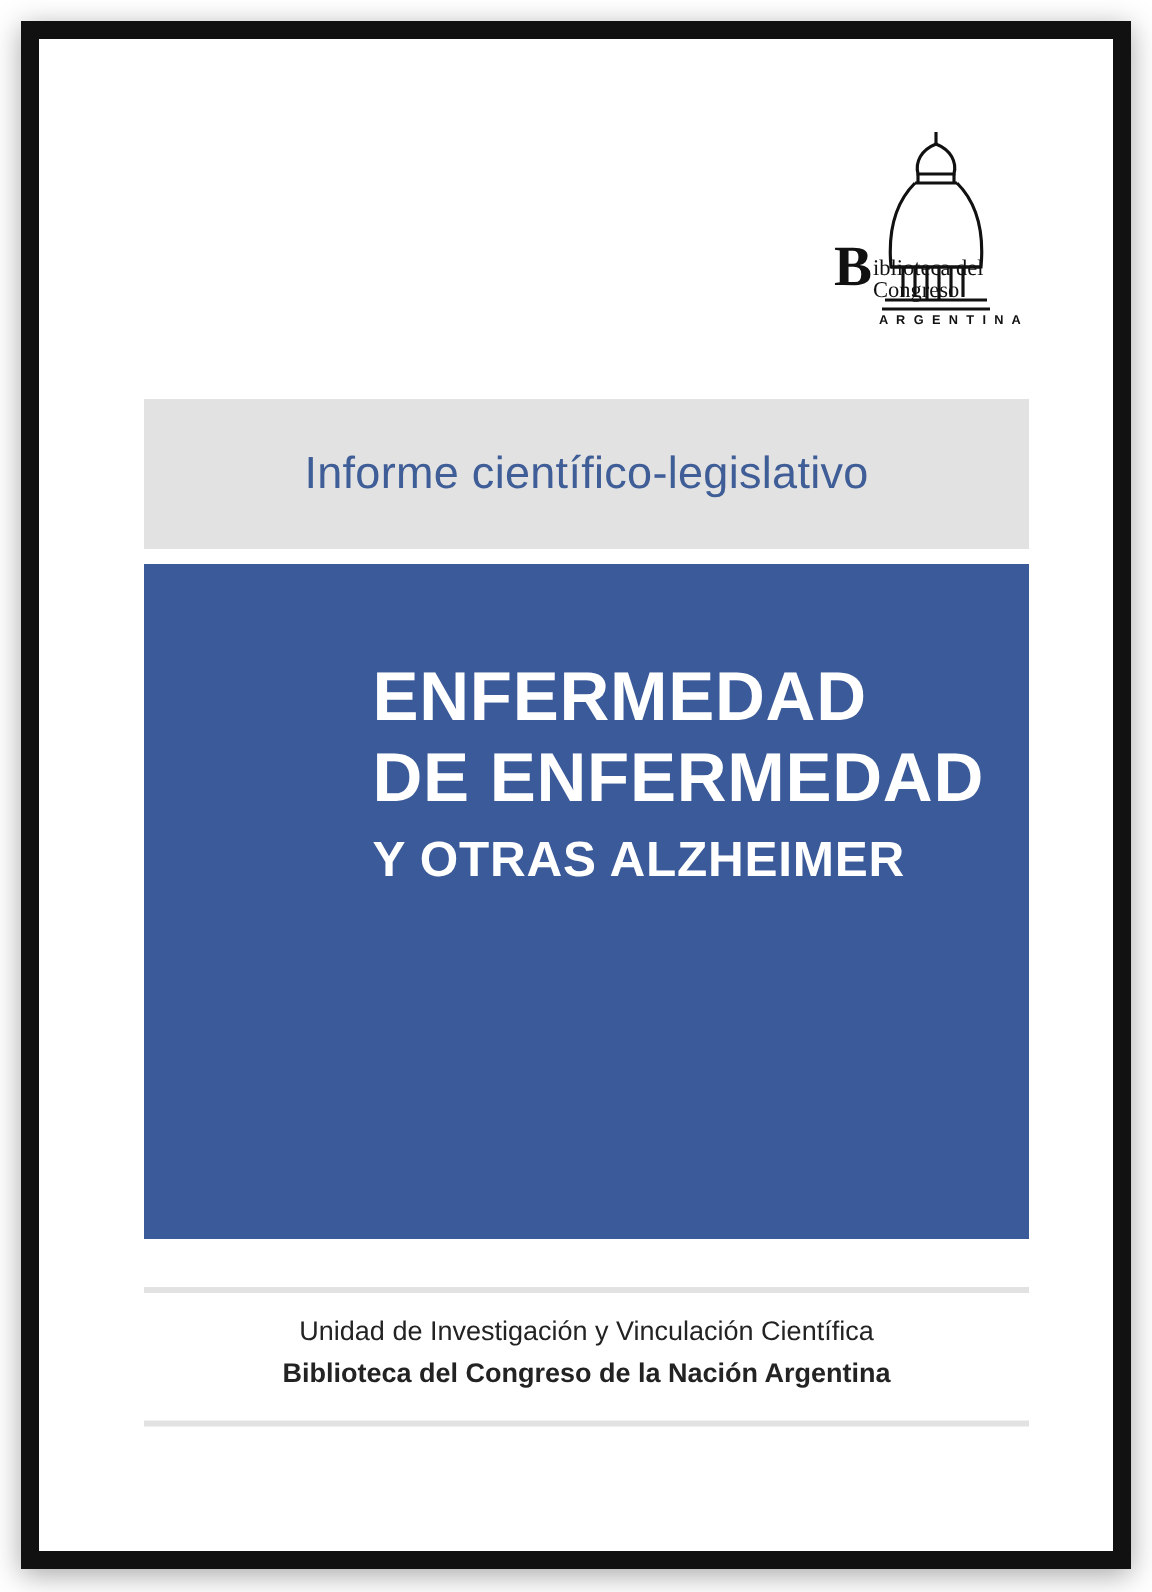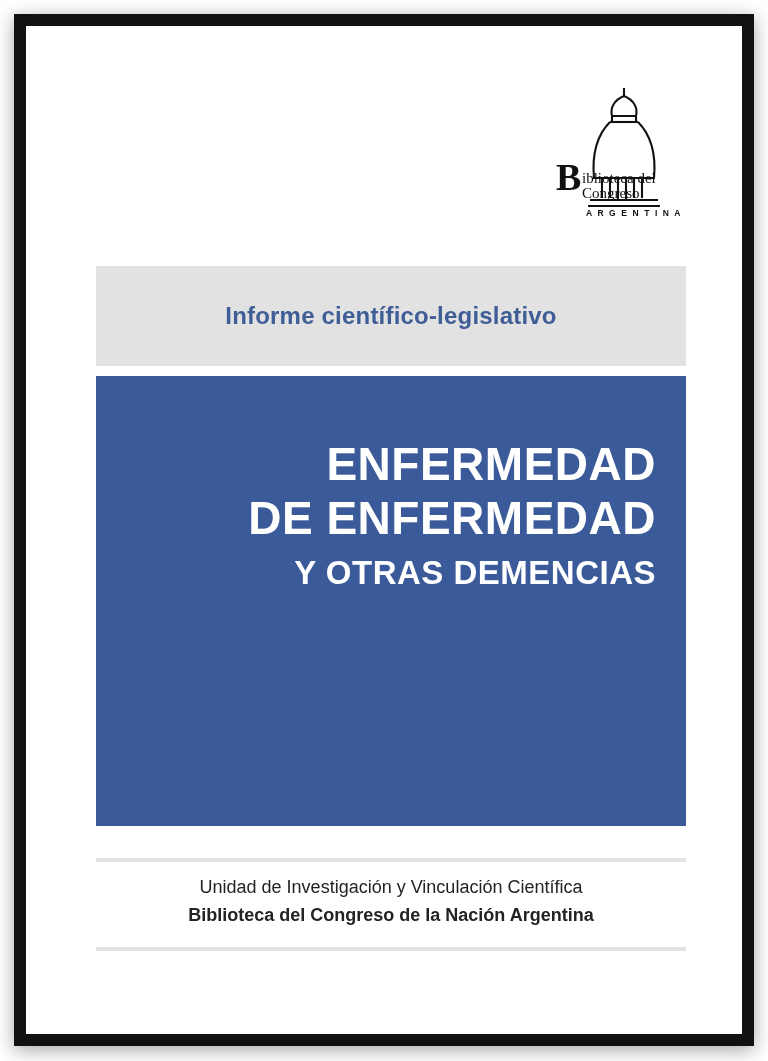--- a/index.html
+++ b/index.html
@@ -53,40 +53,39 @@
     left: 70px;
     top: 240px;
     width: 590px;
     height: 100px;
     background: #e2e2e2;
     display: flex;
     align-items: center;
     justify-content: center;
   }
   .band-grey .band-text {
-    font-size: 24px;
-    font-weight: bold;
+    font-size: 30px;
+    font-weight: normal;
     color: #3f5d96;
     letter-spacing: 0.2px;
   }
 
   
   .band-blue {
     position: absolute;
     left: 70px;
     top: 350px;
     width: 590px;
     height: 450px;
     background: #3b5a99;
   }
   .title-wrap {
     position: absolute;
     right: 30px;
     top: 62px;
-    text-align: right;
     color: #ffffff;
   }
   .title-line1, .title-line2 {
     font-size: 46px;
     font-weight: bold;
     line-height: 1.17;
     letter-spacing: 0.5px;
     white-space: nowrap;
   }
   .title-sub {
@@ -156,21 +155,21 @@
     </div>
 
     <div class="band-grey">
       <span class="band-text">Informe científico-legislativo</span>
     </div>
 
     <div class="band-blue">
       <div class="title-wrap">
         <div class="title-line1">ENFERMEDAD</div>
         <div class="title-line2">DE ENFERMEDAD</div>
-        <div class="title-sub">Y OTRAS DEMENCIAS</div>
+        <div class="title-sub">Y OTRAS ALZHEIMER</div>
       </div>
     </div>
 
     <div class="rule rule-top"></div>
     <div class="credits">
       <div class="credit-1">Unidad de Investigación y Vinculación Científica</div>
       <div class="credit-2">Biblioteca del Congreso de la Nación Argentina</div>
     </div>
     <div class="rule rule-bottom"></div>
 

